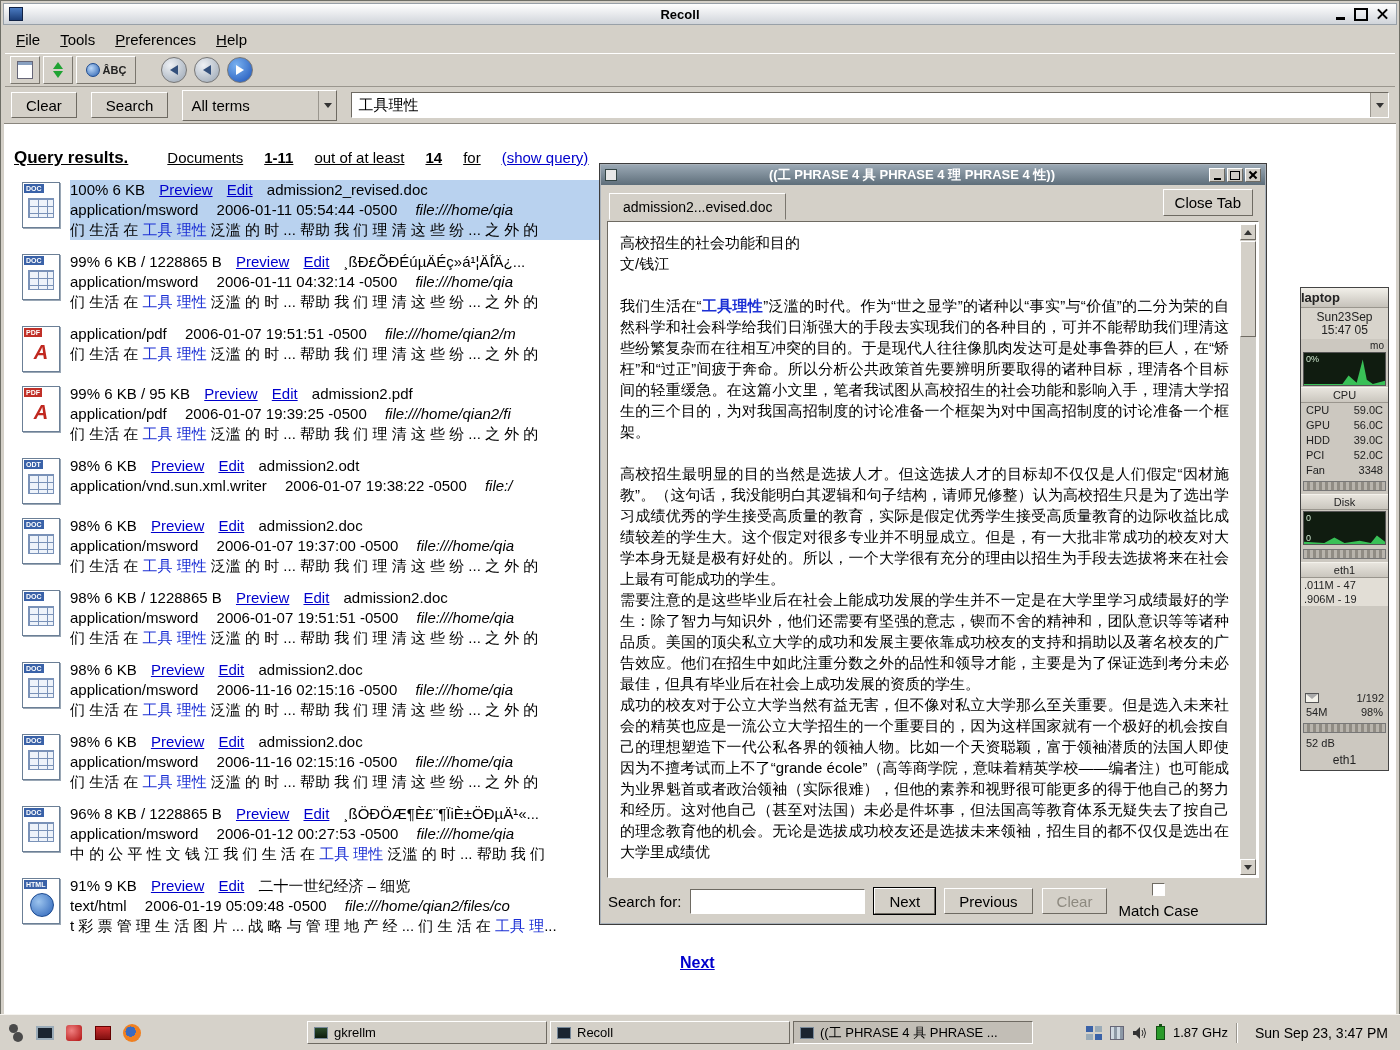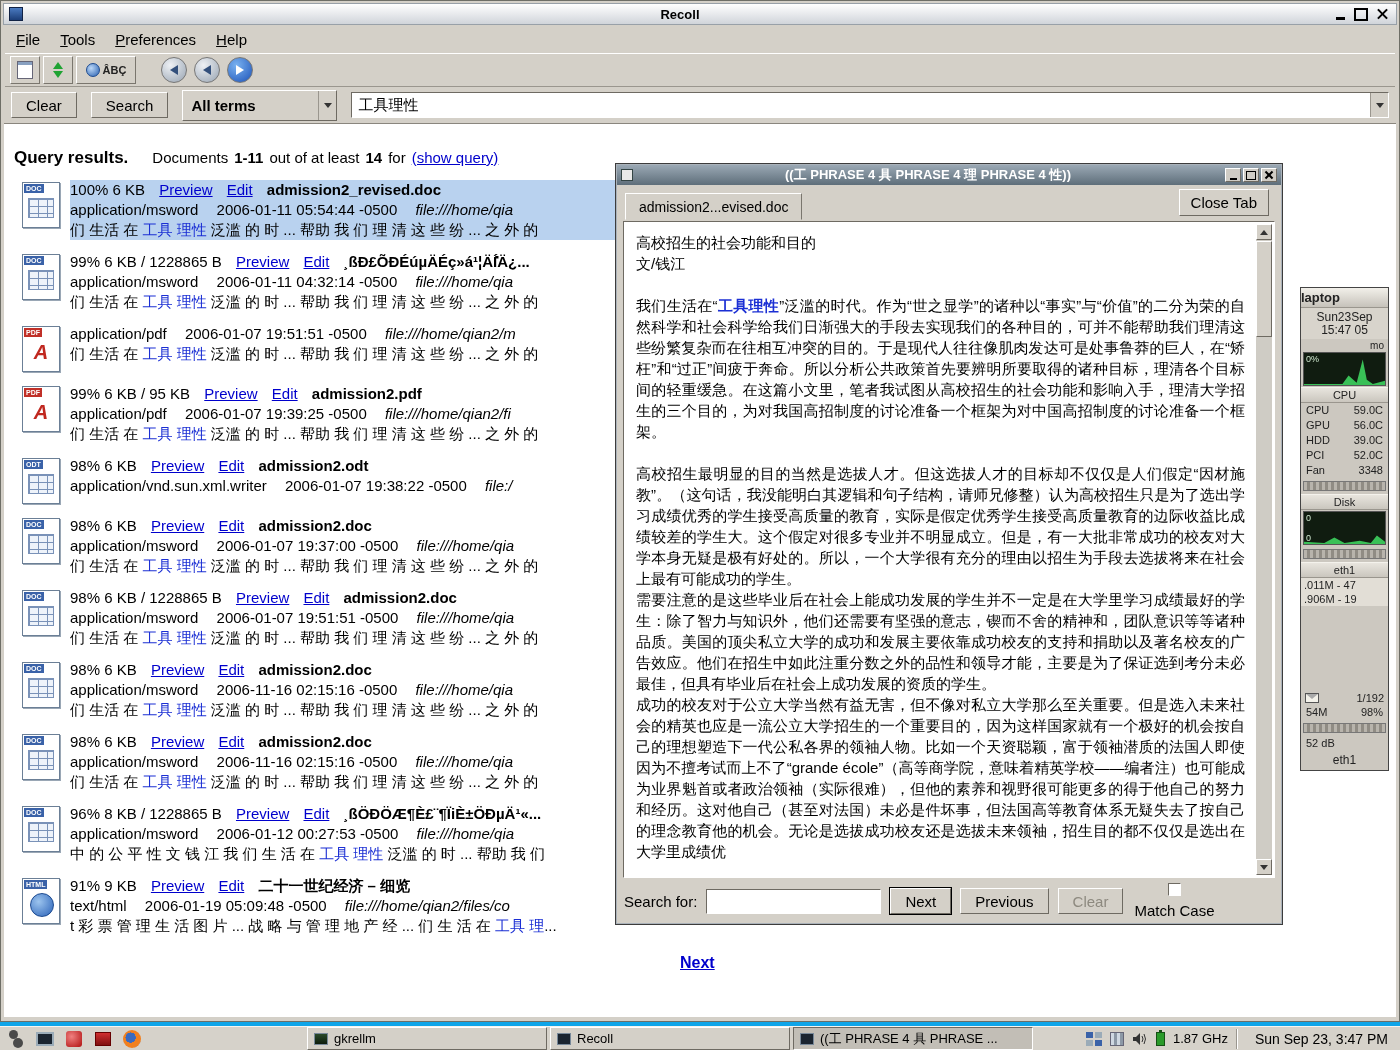--- a/index.html
+++ b/index.html
@@ -35,55 +35,55 @@
   .navbtn { width:26px; height:26px; border-radius:50%; display:flex; align-items:center; justify-content:center; border:1px solid #777; }
   .navbtn.gray { background:radial-gradient(circle at 35% 30%,#eef1f5,#97a3b1); }
   .navbtn.blue { background:radial-gradient(circle at 35% 30%,#7ab2f0,#1c52b8); }
   .arr-l { width:0; height:0; border-top:5px solid transparent; border-bottom:5px solid transparent; border-right:8px solid #33507c; }
   .arr-r { width:0; height:0; border-top:5px solid transparent; border-bottom:5px solid transparent; border-left:8px solid #fff; }
 
   .searchrow { position:absolute; left:4px; top:88px; right:4px; height:32px; display:flex; align-items:center; gap:14px; padding:0 6px; }
   .btn { height:26px; padding:0 14px; font-size:15px; background:#d4d0c8; border:1px solid; border-color:#fff #6e6a62 #6e6a62 #fff; color:#000; display:flex; align-items:center; justify-content:center; font-family:inherit; }
   .btn.default { outline:1px solid #000; }
   .btn.disabled { color:#8d897f; }
-  .combo { width:155px; height:31px; border:1px solid; border-color:#fff #6e6a62 #6e6a62 #fff; display:flex; align-items:center; padding-left:8px; font-size:15px; background:#d4d0c8;font-weight:bold; }
+  .combo { width:155px; height:31px; border:1px solid; border-color:#fff #6e6a62 #6e6a62 #fff; display:flex; align-items:center; padding-left:8px; font-size:15px; background:#d4d0c8; }
   .carrow { margin-left:auto; width:18px; height:100%; display:flex; align-items:center; justify-content:center; border-left:1px solid #9a968e; }
   .tri-down { width:0; height:0; border-left:4px solid transparent; border-right:4px solid transparent; border-top:5px solid #333; }
   .query-combo { flex:1; height:26px; display:flex; border:1px solid; border-color:#6e6a62 #fff #fff #6e6a62; background:#fff; }
   .query-input { flex:1; border:none; outline:none; font-size:15px; padding:0 6px; font-family:inherit; background:#fff; }
   .query-combo .carrow { background:#d4d0c8; }
 
   .results-panel { position:absolute; left:3px; top:122px; right:3px; height:894px; background:#fff; border-top:1px solid #8a867e; overflow:hidden; }
-  .results-header { padding:9px 10px 12px; font-size:15px; display:flex; align-items:baseline; gap:6px; }
+  .results-header { padding:9px 10px 12px; font-size:15px; display:flex; align-items:baseline; gap:21px;text-decoration:underline; }
   .qr-title { font-size:17px; font-weight:bold; margin-right:18px; }
   .bold { font-weight:bold;margin-top:16px; }
   .link { color:#0000cc; text-decoration:underline; cursor:pointer; }
 
   .result-row { display:flex; padding:0 0 12px 8px; }
   .ricon { width:58px; flex:none; display:flex; justify-content:center; padding-top:2px; }
   .page { position:relative; width:38px; height:46px; background:#fff; border:1px solid #6b7f96; box-shadow:1px 1px 0 #9aa7b5; }
   .badge { position:absolute; top:1px; left:1px; font-size:7px; font-weight:bold; color:#fff; background:#3a62a8; padding:0 2px; line-height:9px; }
   .ft-pdf .badge { background:#c03028; }
   .pglyph { position:absolute; left:5px; top:15px; width:26px; height:20px; }
   .ft-doc .pglyph, .ft-odt .pglyph { border:1px solid #7a92b8; background-color:#eef3fa; background-image:linear-gradient(#7a92b8 1px, transparent 1px),linear-gradient(90deg,#7a92b8 1px, transparent 1px); background-size:9px 7px; }
   .ft-pdf .pglyph { border:none; display:flex; align-items:center; justify-content:center; color:#c02820; font-weight:bold; font-style:italic; font-size:20px; }
   .ft-html .pglyph { left:7px; top:14px; width:24px; height:24px; border-radius:50%; background:radial-gradient(circle at 35% 35%,#9cc4ee,#2a62b8); border:1px solid #1c4a90; }
   .rtext { width:548px; font-size:15px; line-height:20px; white-space:nowrap; overflow:hidden; }
   .result-row.selected .rtext { background:#b9d2ef; }
   .rline1,.rline2,.rline3 { display:block; }
   .rmeta { margin-right:10px; }
   .rlink { color:#0000cc; text-decoration:underline; margin-right:10px; cursor:pointer; }
-  .rfilename { font-weight:bold; }
+  .rfilename { font-weight:normal; }
   .rline2 span { margin-right:14px; }
   .rurl { font-style:italic; margin-right:0; }
   .hl { color:#1b2fd4; }
   .next-link { display:inline-block; margin:6px 0 0 676px; font-size:16px; font-weight:bold; color:#0000cc; text-decoration:underline; cursor:pointer; }
 
   
-  .preview { position:absolute; left:615px; top:163px; width:668px; height:762px; background:#d4d0c8; border:1px solid #3c3c3c; box-shadow:inset 0 0 0 1px #aab2ba; }
+  .preview { position:absolute; left:599px; top:163px; width:668px; height:762px; background:#d4d0c8; border:1px solid #3c3c3c; box-shadow:inset 0 0 0 1px #aab2ba; }
   .pv-titlebar { position:absolute; left:1px; top:1px; right:1px; height:20px; background:linear-gradient(#9aa8b4,#5e6e7a); display:flex; align-items:center; padding:0 4px; }
   .pv-icon { width:12px; height:12px; background:#e8e8e8; border:1px solid #344; flex:none; }
   .pv-title { flex:1; text-align:center; color:#fff; font-weight:bold; font-size:13px; white-space:nowrap; overflow:hidden; }
   .pv-wbtn { width:16px; height:14px; background:#cfccc5; border:1px solid; border-color:#fff #6e6a62 #6e6a62 #fff; display:flex; align-items:center; justify-content:center; margin-left:2px; position:relative; }
   .pv-wbtn.g-min::after { width:7px; height:2px; margin-top:7px; }
   .pv-wbtn.g-max::after { width:8px; height:7px; border-width:1px; }
   .pv-wbtn.g-close::before,.pv-wbtn.g-close::after { width:10px; left:2px; top:5px; }
   .pv-tabrow { position:absolute; left:1px; right:1px; top:22px; height:34px; }
   .pv-tab { position:absolute; left:8px; bottom:0; height:27px; padding:0 13px; background:#d4d0c8; border:1px solid; border-color:#fff #7a766e #d4d0c8 #fff; display:flex; align-items:center; font-size:14px; }
   .close-tab { position:absolute; right:12px; top:3px; height:27px; padding:0 11px; font-size:15px; }
@@ -116,21 +116,21 @@
   .gk-krell { height:10px; margin:3px 2px; background:repeating-linear-gradient(90deg,#b8b4ac 0 3px,#908c84 3px 6px); border:1px solid #777; flex:none; }
   .gk-net-row { padding:0 3px; line-height:14px; background:#e2ded6; white-space:nowrap; overflow:hidden; }
   .gk-gap { flex:1; }
   .gk-mail { display:flex; align-items:center; gap:5px; padding:1px 4px; }
   .gk-mail .count { margin-left:auto; }
   .env { width:14px; height:10px; background:#f4f2ea; border:1px solid #555; position:relative; flex:none; }
   .env::after { content:""; position:absolute; left:0; top:0; border-left:6px solid transparent; border-right:6px solid transparent; border-top:5px solid #aaa; }
   .gk-footer { text-align:center; padding:2px 0 3px; font-size:12px; }
 
   
-  .taskbar { position:absolute; left:0; right:0; bottom:0; height:24px; background:#d6d2ca; border-top:1px solid #f6f4f0; display:flex; align-items:center; padding:0 4px; gap:5px; }
+  .taskbar { position:absolute; left:0; right:0; bottom:0; height:36px; background:#d6d2ca; border-top:1px solid #f6f4f0; display:flex; align-items:center; padding:0 4px; gap:5px; }
   .tb-ico { width:24px; height:24px; display:flex; align-items:center; justify-content:center; flex:none; }
   .i-foot { position:relative; width:16px; height:18px; }
   .i-foot::before { content:""; position:absolute; left:1px; top:0; width:9px; height:9px; border-radius:50%; background:#4a4a4a; }
   .i-foot::after { content:""; position:absolute; left:5px; top:8px; width:10px; height:10px; border-radius:50%; background:#4a4a4a; }
   .i-term { width:18px; height:14px; background:#1a2430; border:2px solid #9aabb8; }
   .i-red1 { width:16px; height:16px; border-radius:3px; background:radial-gradient(circle at 35% 35%,#f08080,#b01010); }
   .i-red2 { width:16px; height:14px; background:linear-gradient(#d03030,#801010); border:1px solid #600; }
   .i-ff { width:18px; height:18px; border-radius:50%; background:radial-gradient(circle at 42% 42%,#3a6ac0 0 34%,#f08020 35% 72%,#c05010 73%); }
   .task-buttons { display:flex; gap:3px; margin-left:158px; }
   .taskbtn { width:240px; height:23px; background:#d4d0c8; border:1px solid; border-color:#fff #6e6a62 #6e6a62 #fff; display:flex; align-items:center; gap:6px; padding:0 6px; font-size:13px; overflow:hidden; }

